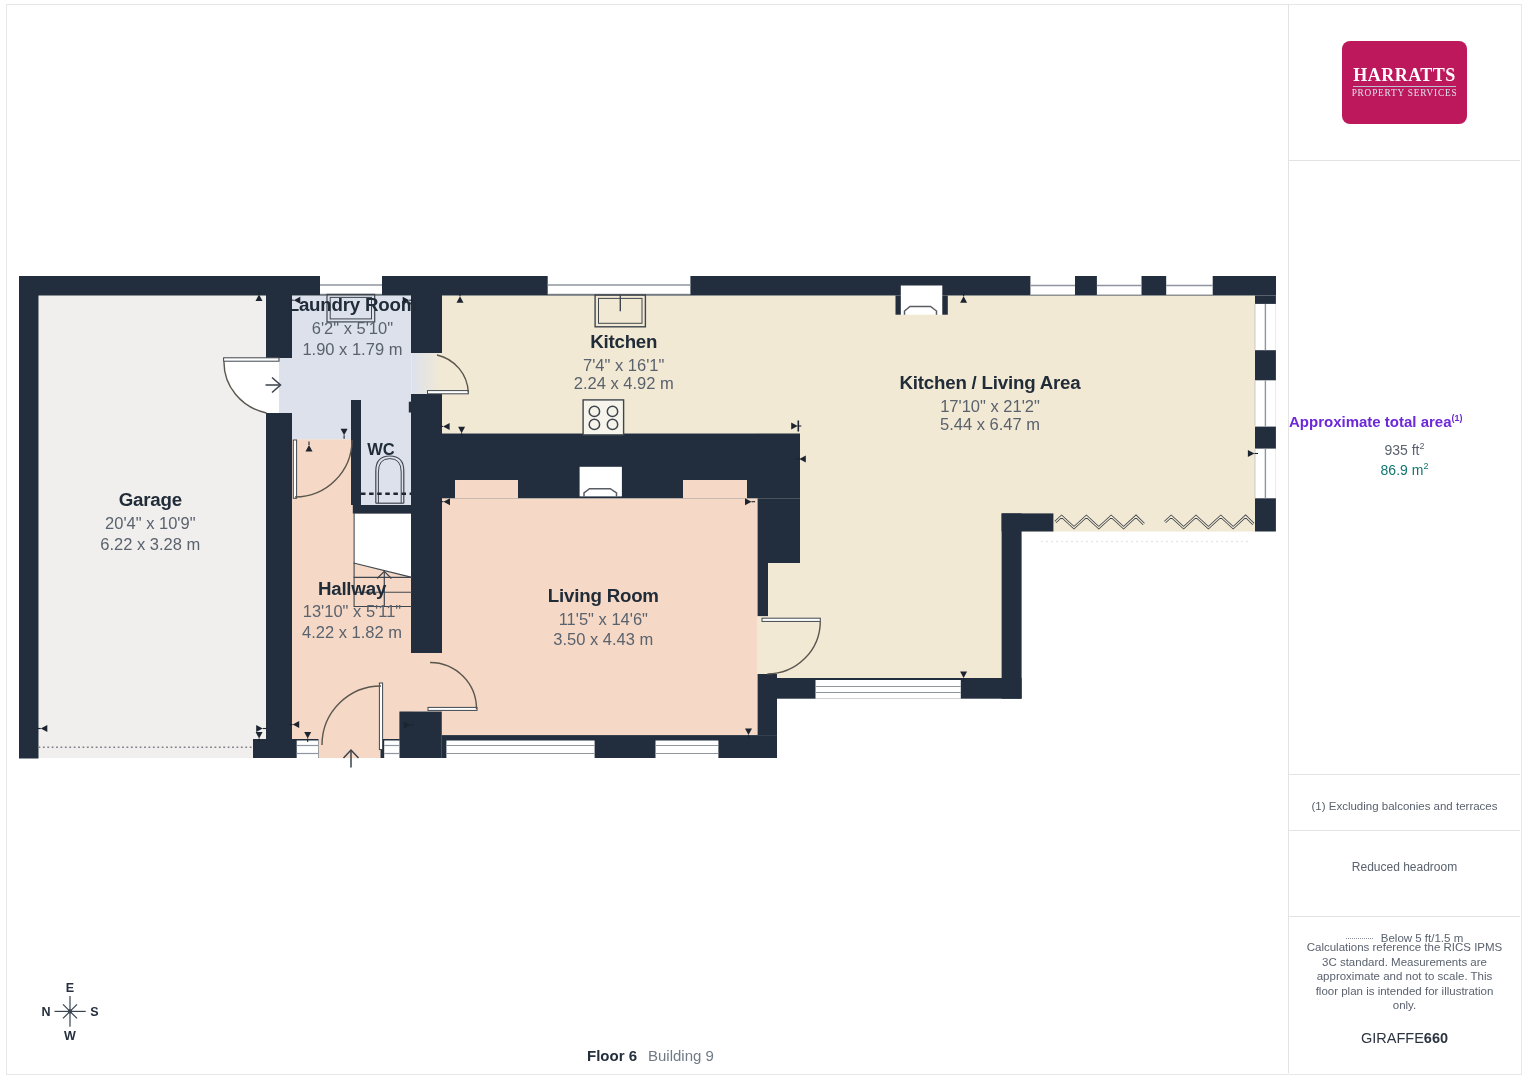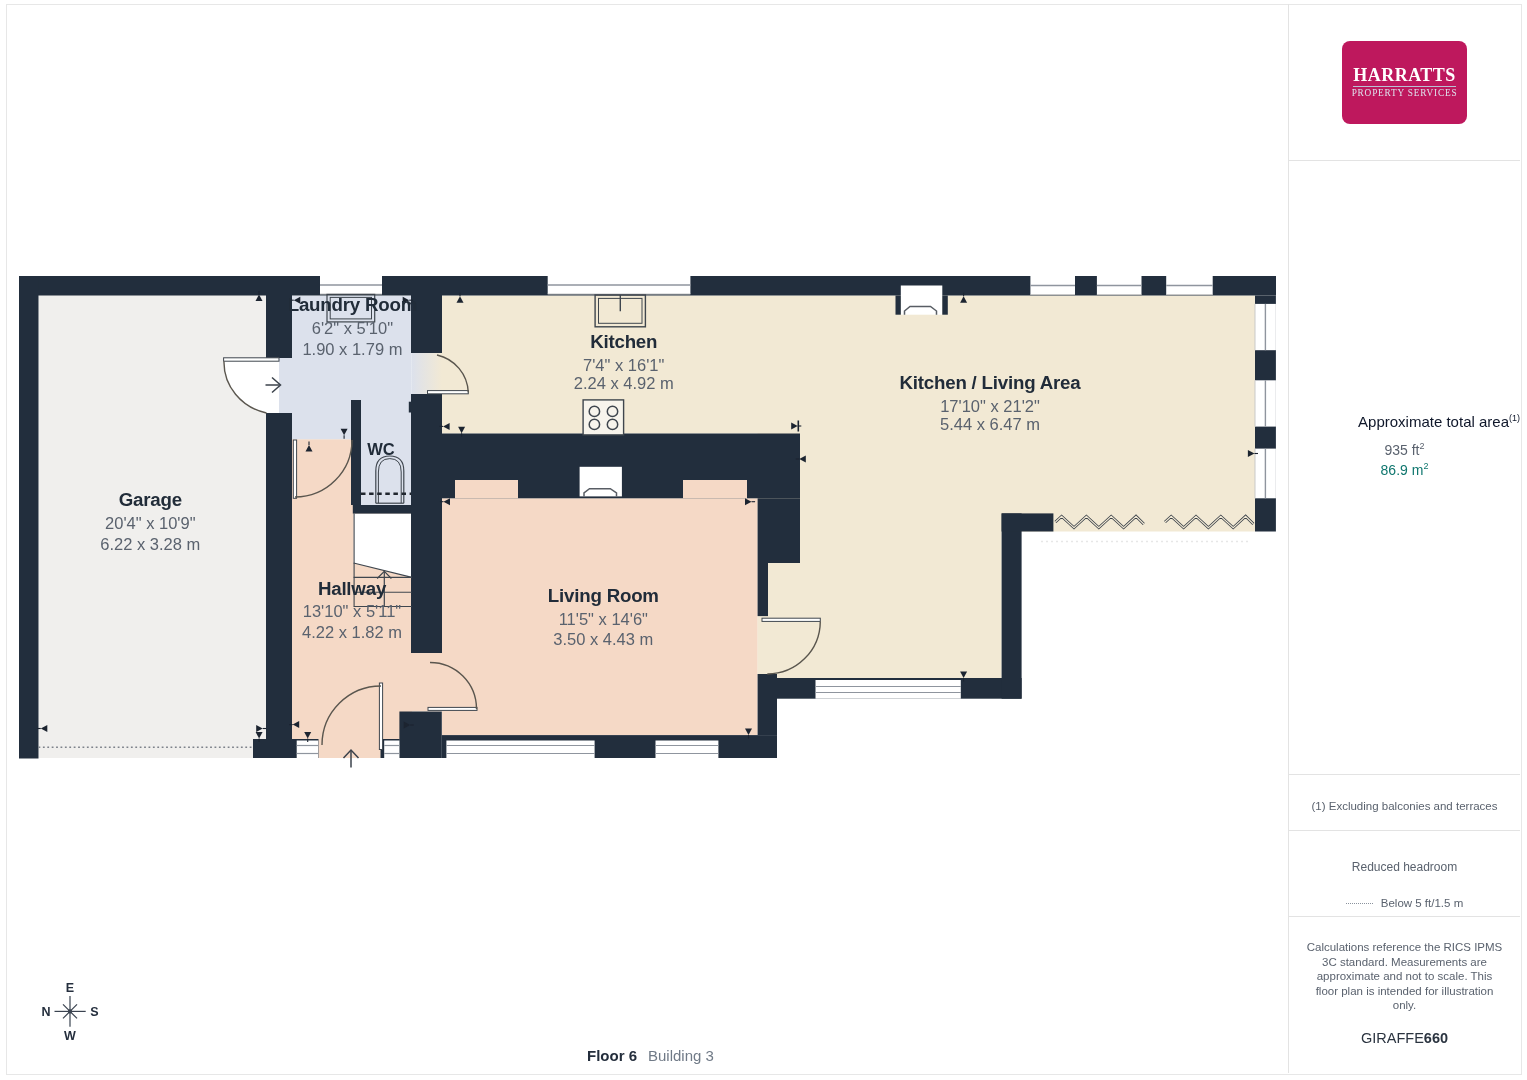--- a/index.html
+++ b/index.html
@@ -335,34 +335,34 @@
 <div class="abs" style="left:1289px;top:4px;width:231px;height:1069px;">
 
   <div class="abs" style="left:53px;top:37px;width:125px;height:83px;background:#be185d;border-radius:8px;text-align:center;">
     <div style="margin-top:26px;height:17px;line-height:17px;font-family:'Liberation Serif',serif;font-weight:bold;font-size:18px;letter-spacing:0.5px;color:#ffffff;">HARRATTS</div>
     <div style="margin:2px auto 0;width:103px;border-top:1px solid #b9c0d4;"></div>
     <div style="margin-top:1px;font-family:'Liberation Serif',serif;font-size:9.3px;letter-spacing:0.8px;color:#dfe3ee;">PROPERTY SERVICES</div>
   </div>
 
   <div class="abs" style="left:0;top:156px;width:231px;height:1px;background:#e3e3e3;"></div>
 
-  <div class="abs" style="left:0;top:409px;width:231px;text-align:right;font-size:15px;font-weight:normal;color:#0f172a;">Approximate total area<span style="font-size:9px;vertical-align:super;">(1)</span></div>
+  <div class="abs" style="left:0;top:409px;width:231px;text-align:left;font-size:15px;font-weight:bold;color:#6d28d9;">Approximate total area<span style="font-size:9px;vertical-align:super;">(1)</span></div>
   <div class="abs" style="left:0;top:435px;width:231px;text-align:center;font-size:14px;line-height:15px;color:#5a626e;">935 ft<span style="font-size:9px;vertical-align:super;">2</span></div>
   <div class="abs" style="left:0;top:455px;width:231px;text-align:center;font-size:14px;line-height:15px;color:#0f766e;">86.9 m<span style="font-size:9px;vertical-align:super;">2</span></div>
 
   <div class="abs" style="left:0;top:770px;width:231px;height:1px;background:#e3e3e3;"></div>
 
   <div class="abs" style="left:0;top:796px;width:231px;text-align:center;font-size:11.5px;color:#5a626e;">(1) Excluding balconies and terraces</div>
 
   <div class="abs" style="left:0;top:826px;width:231px;height:1px;background:#e3e3e3;"></div>
 
   <div class="abs" style="left:0;top:856px;width:231px;text-align:center;font-size:12px;color:#5a626e;">Reduced headroom</div>
-  <div class="abs" style="left:0;top:893px;width:231px;text-align:center;font-size:11.5px;color:#5a626e;"><span style="display:inline-block;width:27px;border-top:1.5px dotted #8a929d;vertical-align:middle;margin-right:8px;"></span>Below 5 ft/1.5 m</div>
+  <div class="abs" style="left:0;top:928px;width:231px;text-align:center;font-size:11.5px;color:#5a626e;"><span style="display:inline-block;width:27px;border-top:1.5px dotted #8a929d;vertical-align:middle;margin-right:8px;"></span>Below 5 ft/1.5 m</div>
 
   <div class="abs" style="left:0;top:912px;width:231px;height:1px;background:#e3e3e3;"></div>
 
   <div class="abs" style="left:14px;top:936px;width:203px;text-align:center;font-size:11.5px;line-height:14.5px;color:#5a626e;">Calculations reference the RICS IPMS<br>3C standard. Measurements are<br>approximate and not to scale. This<br>floor plan is intended for illustration<br>only.</div>
 
   <div class="abs" style="left:0;top:1026px;width:231px;text-align:center;font-size:14.5px;color:#2b3440;">GIRAFFE<b>660</b></div>
 </div>
 
-<div class="abs" style="left:587px;top:1047px;font-size:15px;color:#242e3c;"><b>Floor 6</b><span style="color:#707a87;margin-left:11px;">Building 3</span></div>
+<div class="abs" style="left:587px;top:1047px;font-size:15px;color:#242e3c;"><b>Floor 6</b><span style="color:#707a87;margin-left:11px;">Building 9</span></div>
 </div>
 
 </body></html>

